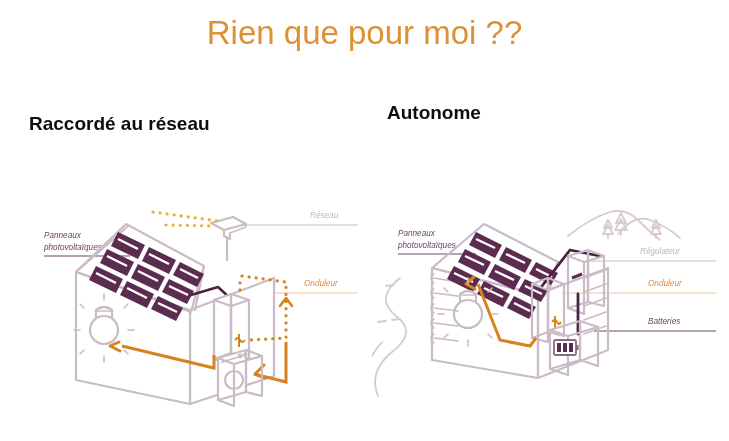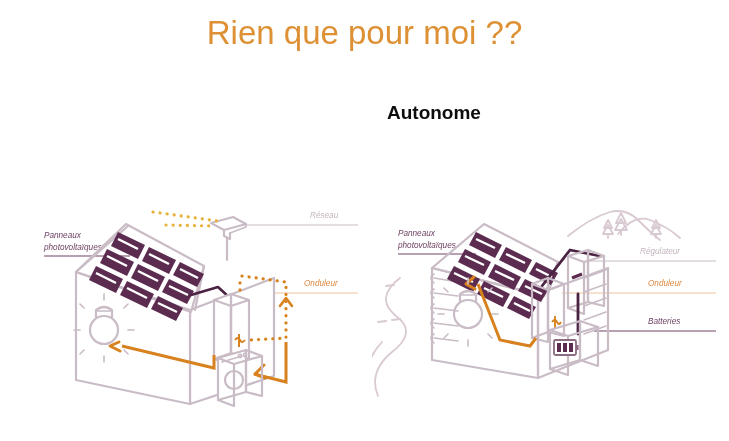--- a/index.html
+++ b/index.html
@@ -52,20 +52,21 @@
 
   .diagram svg { display: block; }
 </style>
 </head>
 <body>
 
 <div id="slide">
 
   <div id="slide-title">Rien que pour moi ??</div>
 
+  <div class="subhead" id="subhead-left">Raccordé au réseau</div>
 
   <div class="subhead" id="subhead-right">Autonome</div>
 
   <div class="diagram" id="diagram-left">
     <svg width="350" height="230" viewBox="0 0 350 230" xmlns="http://www.w3.org/2000/svg">
       <defs>
         <style>
           .ol  { fill:none; stroke:#C9BCC6; stroke-width:2.2; stroke-linecap:round; stroke-linejoin:round; }
           .olt { fill:none; stroke:#C9BCC6; stroke-width:1.6; stroke-linecap:round; stroke-linejoin:round; }
           .panel { fill:#5B2B50; }

